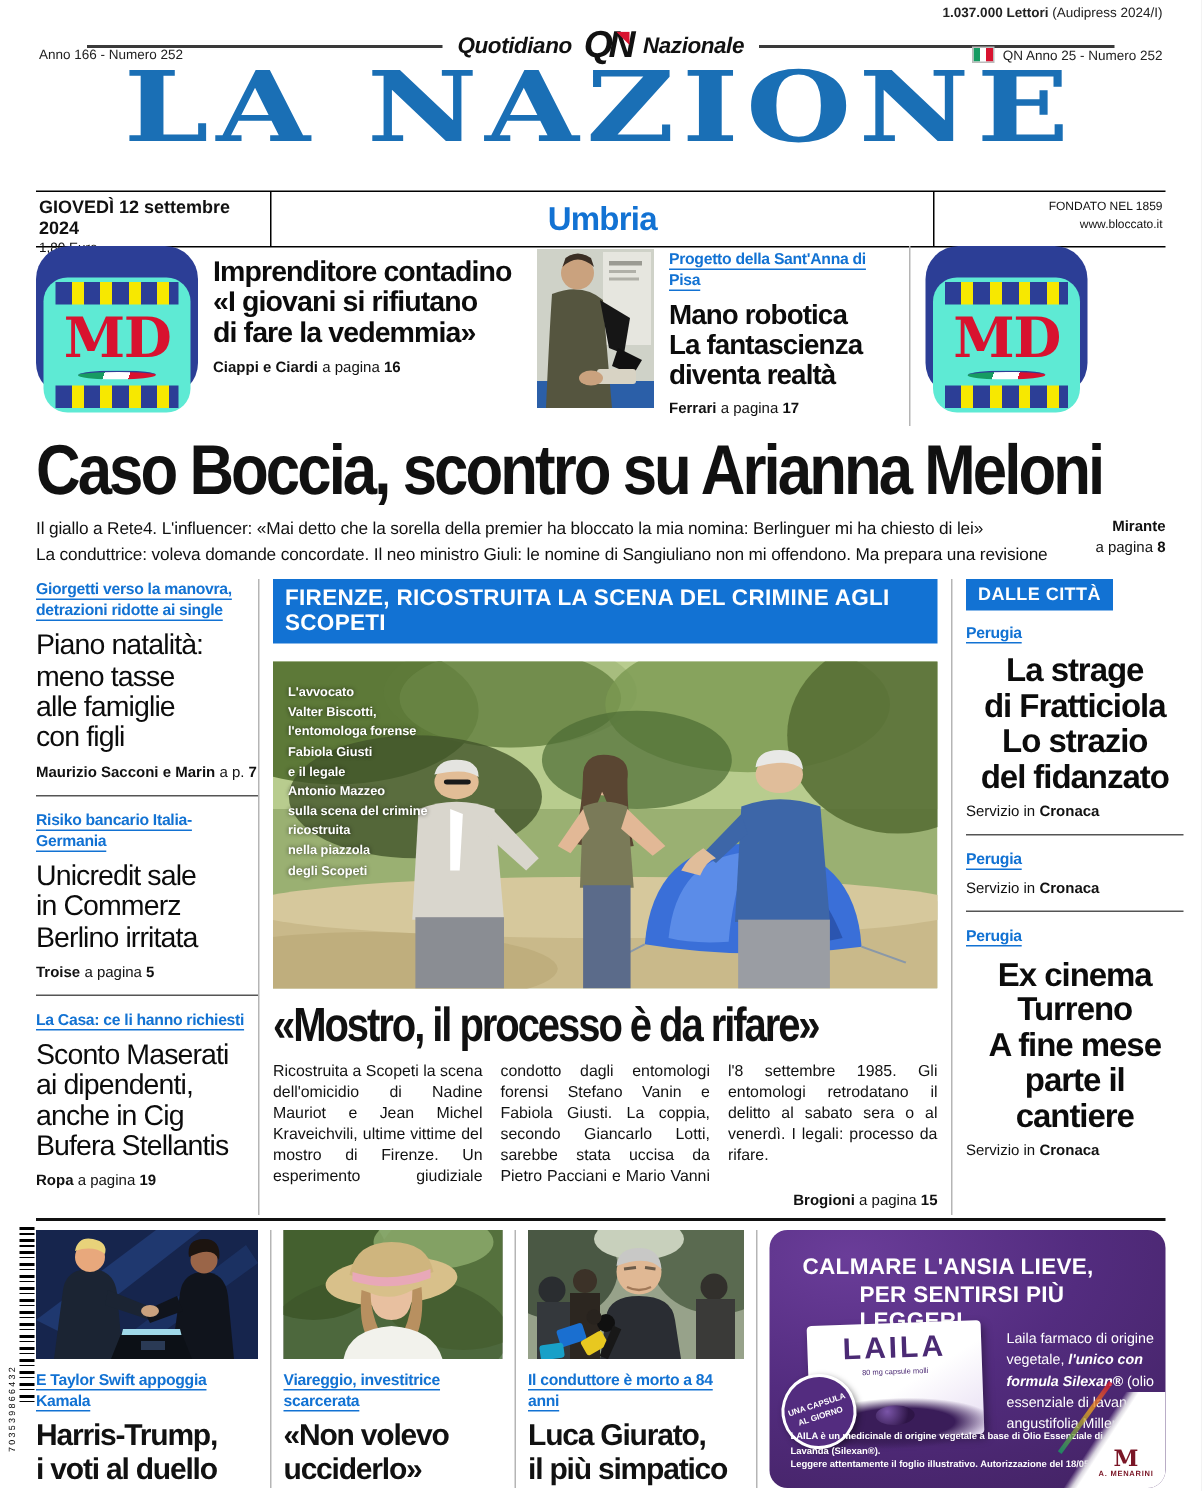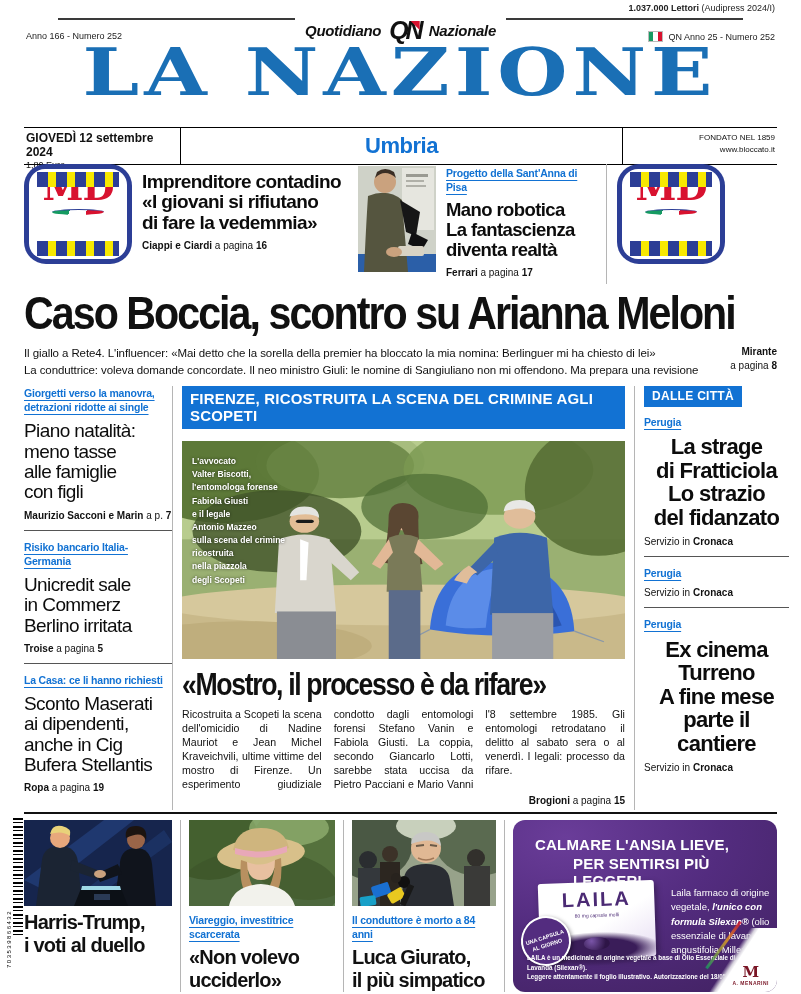--- a/index.html
+++ b/index.html
@@ -4,21 +4,21 @@
 <style>
   html,body{margin:0;padding:0;background:#e9e9e9;}
   #page{position:relative;width:801px;height:994px;background:#fff;margin:0 auto;
         font-family:"Liberation Sans",sans-serif;color:#111;overflow:hidden;}
   .pre{white-space:pre-line;}
   .nowrap{white-space:pre;}
   .b{font-weight:bold;}
 
   
   .readers{position:absolute;top:3px;right:26px;font-size:9px;color:#222;}
-  .topline{position:absolute;top:18px;left:58px;right:58px;display:flex;align-items:flex-start;gap:10px;}
+  .topline{position:absolute;top:18px;left:58px;right:58px;display:flex;align-items:center;gap:10px;}
   .rule-seg{flex:1;height:2px;background:#3a3a3a;}
   .qn-center{display:flex;align-items:center;gap:8px;}
   .qn-word{font-size:15px;font-weight:bold;font-style:italic;letter-spacing:-0.3px;}
   .qn-badge{position:relative;font-size:25px;font-weight:bold;font-style:italic;letter-spacing:-3px;line-height:1;}
   .qn-wedge{position:absolute;width:9px;height:9px;background:#d8122f;right:1px;top:3px;
             clip-path:polygon(0 0,100% 0,100% 100%);}
   .issue-left{position:absolute;top:31px;left:26px;font-size:9px;color:#222;}
   .issue-right{position:absolute;top:31px;right:26px;font-size:9px;color:#222;display:flex;align-items:center;gap:5px;}
   .flag{display:inline-block;width:13px;height:9px;border:0.5px solid #bbb;
         background:linear-gradient(to right,#169b62 0 33%,#fff 33% 66%,#d8122f 66%);}
@@ -35,22 +35,22 @@
   .db-date{font-size:12px;font-weight:bold;}
   .db-price{font-size:9px;margin-top:1px;}
   .db-center{flex:1;border-left:1px solid #000;border-right:1px solid #000;
              display:flex;align-items:center;justify-content:center;}
   .db-edition{color:#1272d3;font-size:22px;font-weight:bold;letter-spacing:-0.5px;}
   .db-right{width:148px;padding:4px 2px 0 4px;text-align:right;font-size:8px;line-height:1.5;}
 
   
   .teasers{position:absolute;top:164px;left:24px;right:24px;height:120px;display:flex;gap:10px;}
   .md-logo{width:108px;height:100px;background:#2c3e96;border-radius:22px;padding:5px;box-sizing:border-box;flex:none;}
-  .md-inner{width:100%;height:100%;background:#ffffff;border-radius:16px;position:relative;
-            display:flex;flex-direction:column;align-items:center;justify-content:flex-start;}
+  .md-inner{width:100%;height:100%;background:#5eead4;border-radius:16px;position:relative;
+            display:flex;flex-direction:column;align-items:center;justify-content:center;margin-top:16px;}
   .md-strip{position:absolute;left:8px;right:8px;height:15px;
             background:repeating-linear-gradient(to right,#2c3e96 0 11px,#f7e800 11px 19px);}
   .md-strip.top{top:3px;} .md-strip.bot{bottom:3px;}
   .md-word{font-family:"DejaVu Serif",serif;font-weight:bold;font-size:37px;line-height:1;
            color:#d8122f;letter-spacing:-1px;}
   .md-flag{width:52px;height:5px;margin-top:3px;border-radius:50%;transform:skewX(-18deg);
            background:linear-gradient(to right,#169b62 0 33%,#fff 33% 66%,#d8122f 66%);
            border-top:1px solid #2c3e96;}
   .teaser-a1{width:206px;flex:none;padding-top:2px;}
   .teaser-photo{width:78px;height:106px;flex:none;margin-top:2px;}
@@ -427,20 +427,21 @@
           <circle cx="112" cy="20" r="9" fill="#9a6548"></circle>
           <path d="M102 18 Q100 6 112 6 Q124 6 122 20 Q118 10 102 18 Z" fill="#1c1410"></path>
           <path d="M94 44 L72 54 L76 62 L98 54 Z" fill="#10141c"></path>
           <ellipse cx="76" cy="54" rx="6" ry="4" fill="#caa27e"></ellipse>
 
           <path d="M58 66 L96 66 L104 86 L50 86 Z" fill="#0c1016"></path>
           <path d="M58 66 L96 66 L97 70 L57 70 Z" fill="#9fd8e8"></path>
           <rect x="70" y="74" width="16" height="6" fill="#2a3a55"></rect>
         </svg>
       </div>
+      <span class="k">E Taylor Swift appoggia Kamala</span>
       <div class="hl-bottom pre">Harris-Trump,
 i voti al duello</div>
 
     </div>
 
     <div class="vsep"></div>
 
     <div class="b-art w2">
       <div class="photo">
         <svg viewBox="0 0 146 86" preserveAspectRatio="none">

